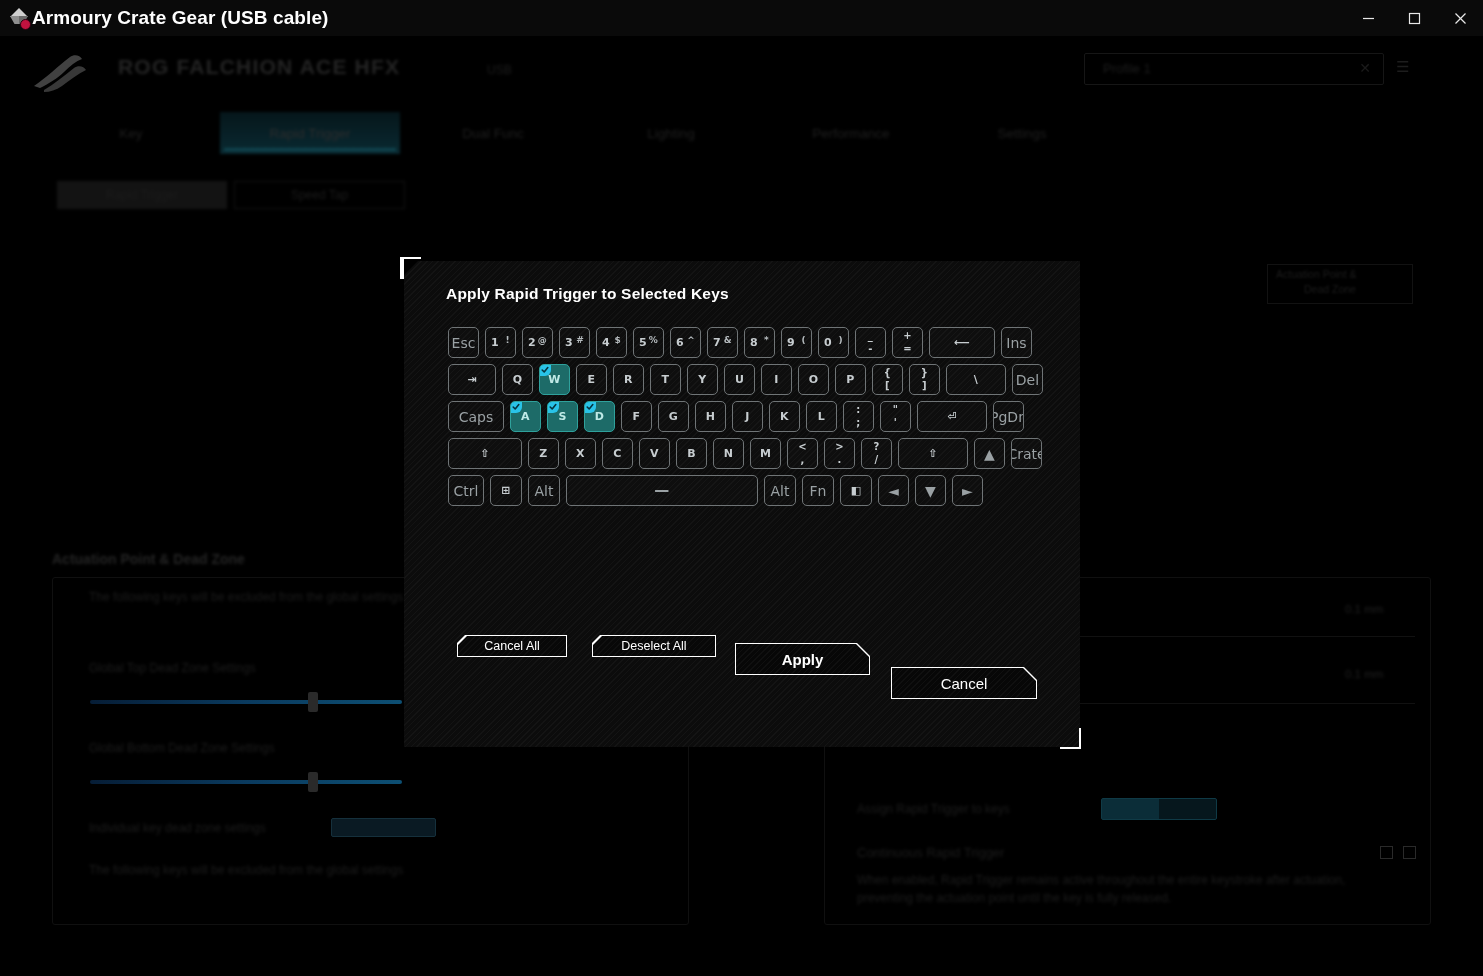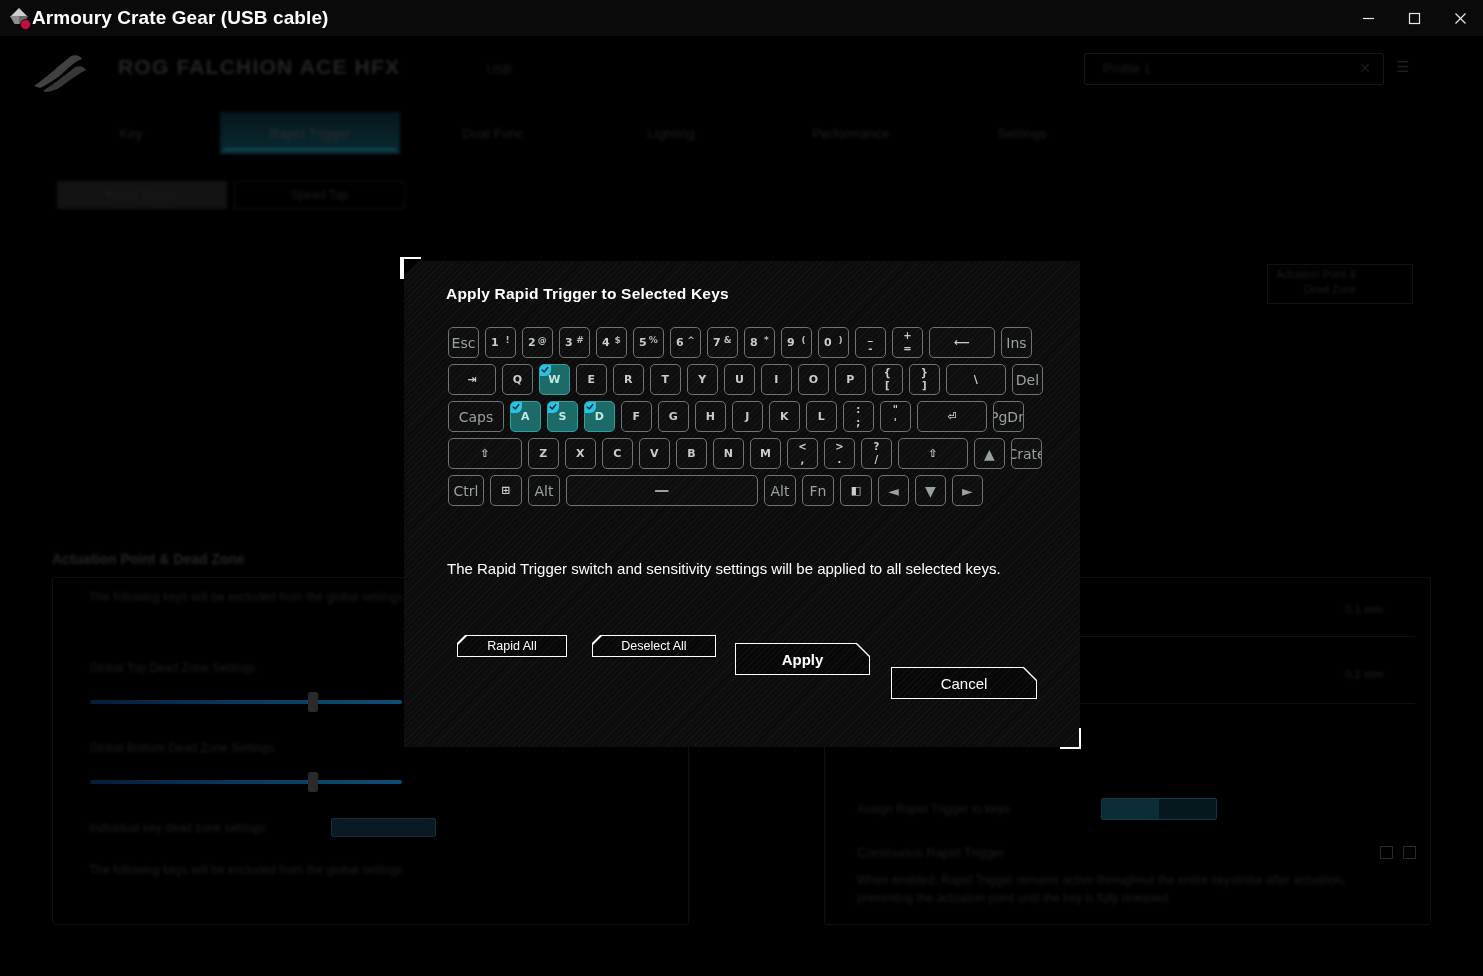--- a/index.html
+++ b/index.html
@@ -618,25 +618,24 @@
         </div>
         <div class="key small">
           <span class="lbl">▼</span>
         </div>
         <div class="key small">
           <span class="lbl">►</span>
         </div>
       </div>
     </div>
 
-  <div id="modal-desc">The Rapid Trigger switch and sensitivity settings will be applied to all selected keys.</div>
 
   <div class="selbtn" id="btn-select-all">
     <span class="nick"></span>
-    <span>Rapid All</span>
+    <span>Cancel All</span>
   </div>
   <div class="selbtn" id="btn-deselect-all">
     <span class="nick"></span>
     <span>Deselect All</span>
   </div>
 
   <div class="actbtn" id="btn-apply">
     <span class="nick"></span>
     <span>Apply</span>
   </div>

